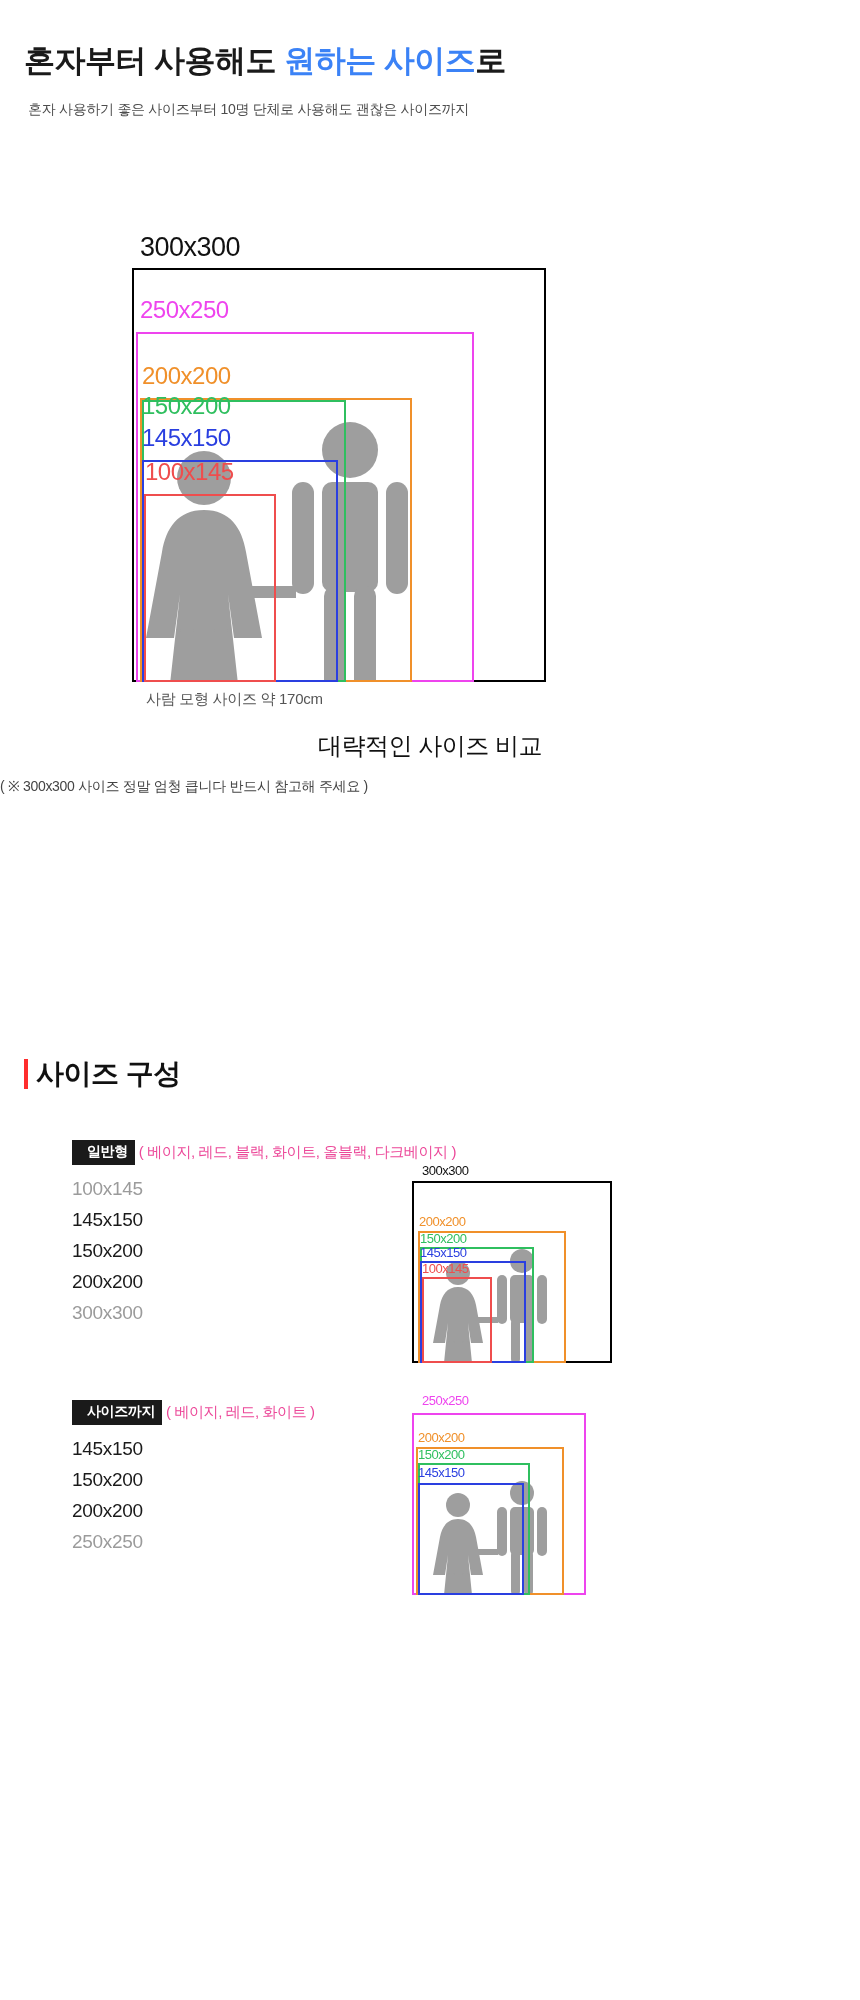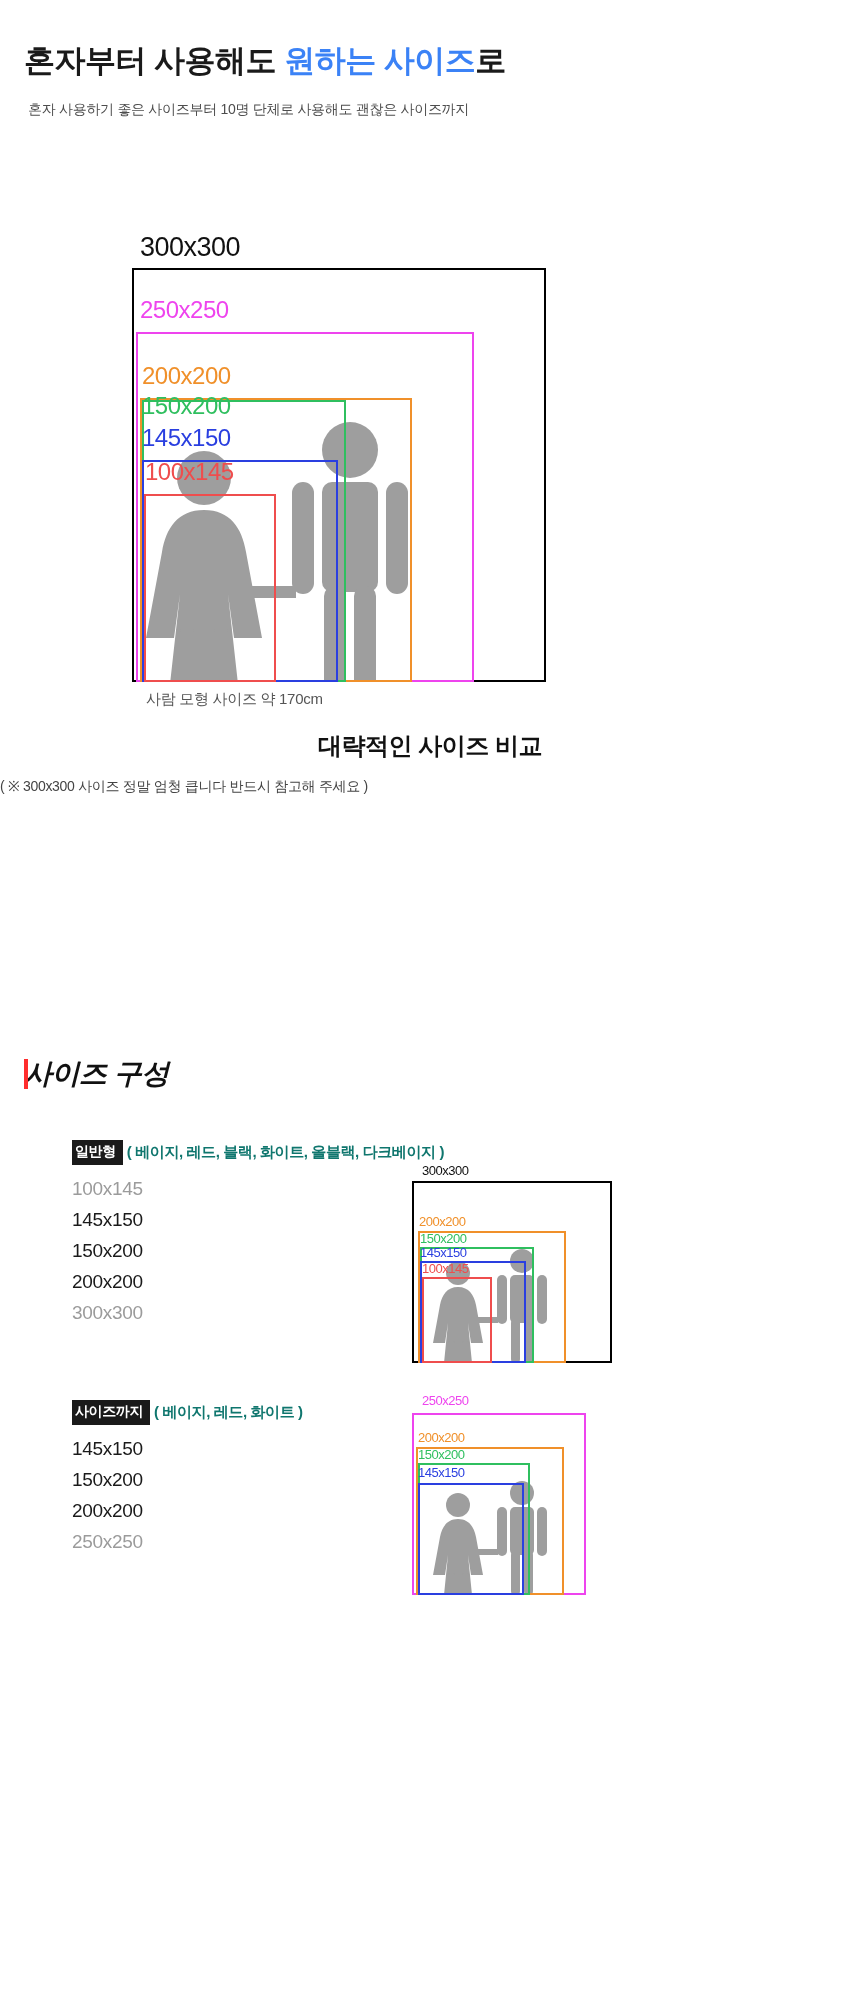--- a/index.html
+++ b/index.html
@@ -88,21 +88,21 @@
     letter-spacing: -0.3px;
   }
 
   .diagram-title {
     position: absolute;
     left: 0;
     top: 510px;
     width: 860px;
     text-align: center;
     font-size: 24px;
-    font-weight: bold;
+    font-weight: normal;
     color: #111111;
     letter-spacing: -0.5px;
   }
   .diagram-note {
     position: absolute;
     left: 0;
     top: 556px;
     width: 860px;
     text-align: left;
     font-size: 14px;
@@ -111,49 +111,49 @@
   }
 
   
   .section-heading {
     position: absolute;
     left: 24px;
     top: 1055px;
     font-size: 28px;
     font-weight: bold;
     color: #111111;
+    padding-left: 12px;
     letter-spacing: -0.5px;
-    font-style: italic;
   }
   .section-heading::before {
     content: "";
     position: absolute;
     left: 0;
     top: 4px;
     width: 4px;
     height: 30px;
     background: #ff2d2d;
   }
 
   
   .tag {
     display: inline-block;
     background: #1a1a1a;
     color: #ffffff;
     font-size: 14px;
     font-weight: bold;
-    padding: 3px 7px 4px 3px;
+    padding: 3px 7px 4px 15px;
     letter-spacing: -0.4px;
     vertical-align: middle;
   }
   .tag-colors {
     display: inline-block;
     font-size: 15px;
-    font-weight: bold;
-    color: #0f766e;
+    font-weight: normal;
+    color: #ec4899;
     margin-left: 4px;
     letter-spacing: -0.4px;
     vertical-align: middle;
   }
 
   .variant {
     position: absolute;
     left: 72px;
   }
   .variant-head { white-space: nowrap; }

